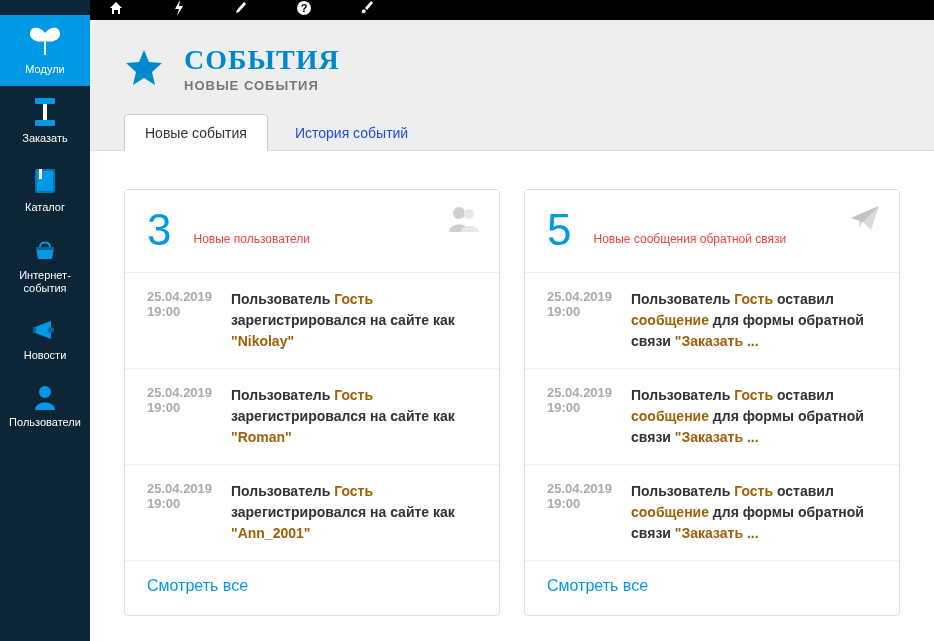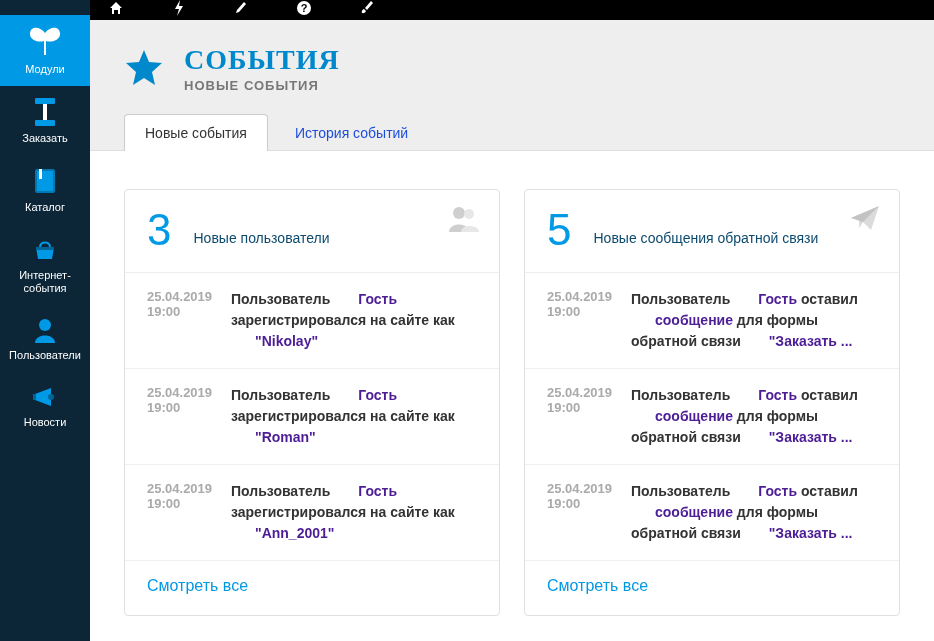--- a/index.html
+++ b/index.html
@@ -17,29 +17,29 @@
 .header-text {}
 .page-title { font-size:28px; font-weight:bold; color:#0088cc; letter-spacing:1px;font-family:Liberation Serif, serif; }
 .page-subtitle { font-size:13px; font-weight:bold; color:#777; letter-spacing:1px; margin-top:2px; }
 .tabs { display:flex; margin-top:20px; }
 .tab { background:#fff; border:1px solid #ccc; border-bottom:none; border-radius:4px 4px 0 0; padding:10px 20px; font-size:14px; color:#333; margin-right:6px; cursor:pointer; position:relative; top:1px; }
 .tab.inactive { background:transparent; border-color:transparent; color:#1d4ed8; }
 .content { padding:38px 34px; display:flex; gap:24px; }
 .panel { flex:1; border:1px solid #e0e0e0; border-radius:4px; background:#fff; }
 .panel-head { display:flex; align-items:flex-end; padding:18px 22px 20px; border-bottom:1px solid #eee; position:relative; }
 .panel-num { font-size:44px; color:#0099e6; font-weight:400; line-height:1; margin-right:22px; }
-.panel-label { font-size:14px; color:#0c4a6e; padding-bottom:6px; }
+.panel-label { font-size:12px; color:#ef4444; padding-bottom:6px; }
 .panel-icon { position:absolute; right:18px; top:14px; opacity:0.7; }
 .row { display:flex; padding:16px 22px; border-bottom:1px solid #f0f0f0; font-size:14px;font-weight:bold; }
 .row:last-of-type { border-bottom:1px solid #f0f0f0; }
 .row-date { width:84px; color:#aaa; font-size:13px; flex-shrink:0; }
 .row-date .d1 { display:block; }
 .row-date .d2 { display:block; }
 .row-text { color:#333; line-height:1.5; }
-.row-text .lk { color:#4c1d95;margin-left:24px; }
+.row-text .lk { color:#a16207; }
 .panel-footer { padding:16px 22px 20px; }
 .view-all { color:#0099e6; font-size:16px; cursor:pointer; }
 </style>
 </head>
 <body>
 
 <div class="sidebar">
   <div class="sidebar-item active">
     <span class="icon">
       <svg width="34" height="30" viewBox="0 0 34 30">
@@ -74,36 +74,36 @@
           <path d="M6 10 L24 10 L22 22 L8 22 Z" fill="#0099e6"></path>
           <path d="M10 10 C10 4 20 4 20 10" stroke="#0099e6" stroke-width="2" fill="none"></path>
           <rect x="6" y="10" width="18" height="3" fill="#006699"></rect>
         </svg>
     </span>
     <span class="sidebar-label" style="white-space:pre-line">Интернет-
 события</span>
   </div>
   <div class="sidebar-item">
     <span class="icon">
-      <svg width="26" height="26" viewBox="0 0 26 26">
-          <circle cx="13" cy="8" r="6" fill="#0099e6"></circle>
-          <path d="M3 26 C3 16 23 16 23 26 Z" fill="#0099e6"></path>
-        </svg>
-    </span>
-    <span class="sidebar-label">Пользователи</span>
-  </div>
-  <div class="sidebar-item">
-    <span class="icon">
       <svg width="28" height="26" viewBox="0 0 28 26">
           <path d="M4 10 L20 4 L20 22 L4 16 Z" fill="#0099e6"></path>
           <rect x="2" y="10" width="3" height="6" fill="#006699"></rect>
           <circle cx="20" cy="13" r="3" fill="#006699"></circle>
         </svg>
     </span>
     <span class="sidebar-label">Новости</span>
+  </div>
+  <div class="sidebar-item">
+    <span class="icon">
+      <svg width="26" height="26" viewBox="0 0 26 26">
+          <circle cx="13" cy="8" r="6" fill="#0099e6"></circle>
+          <path d="M3 26 C3 16 23 16 23 26 Z" fill="#0099e6"></path>
+        </svg>
+    </span>
+    <span class="sidebar-label">Пользователи</span>
   </div>
 </div>
 
 <div class="main">
   <div class="topbar">
     <span class="ticon"><svg width="16" height="16" viewBox="0 0 16 16">
           <path fill="#fff" d="M8 2 L14 8 L12 8 L12 14 L10 14 L10 10 L6 10 L6 14 L4 14 L4 8 L2 8 Z"></path>
         </svg></span>
     <span class="ticon"><svg width="14" height="16" viewBox="0 0 14 16">
           <path fill="#fff" d="M8 0 L3 9 L7 9 L5 16 L11 6 L7 6 Z"></path>

